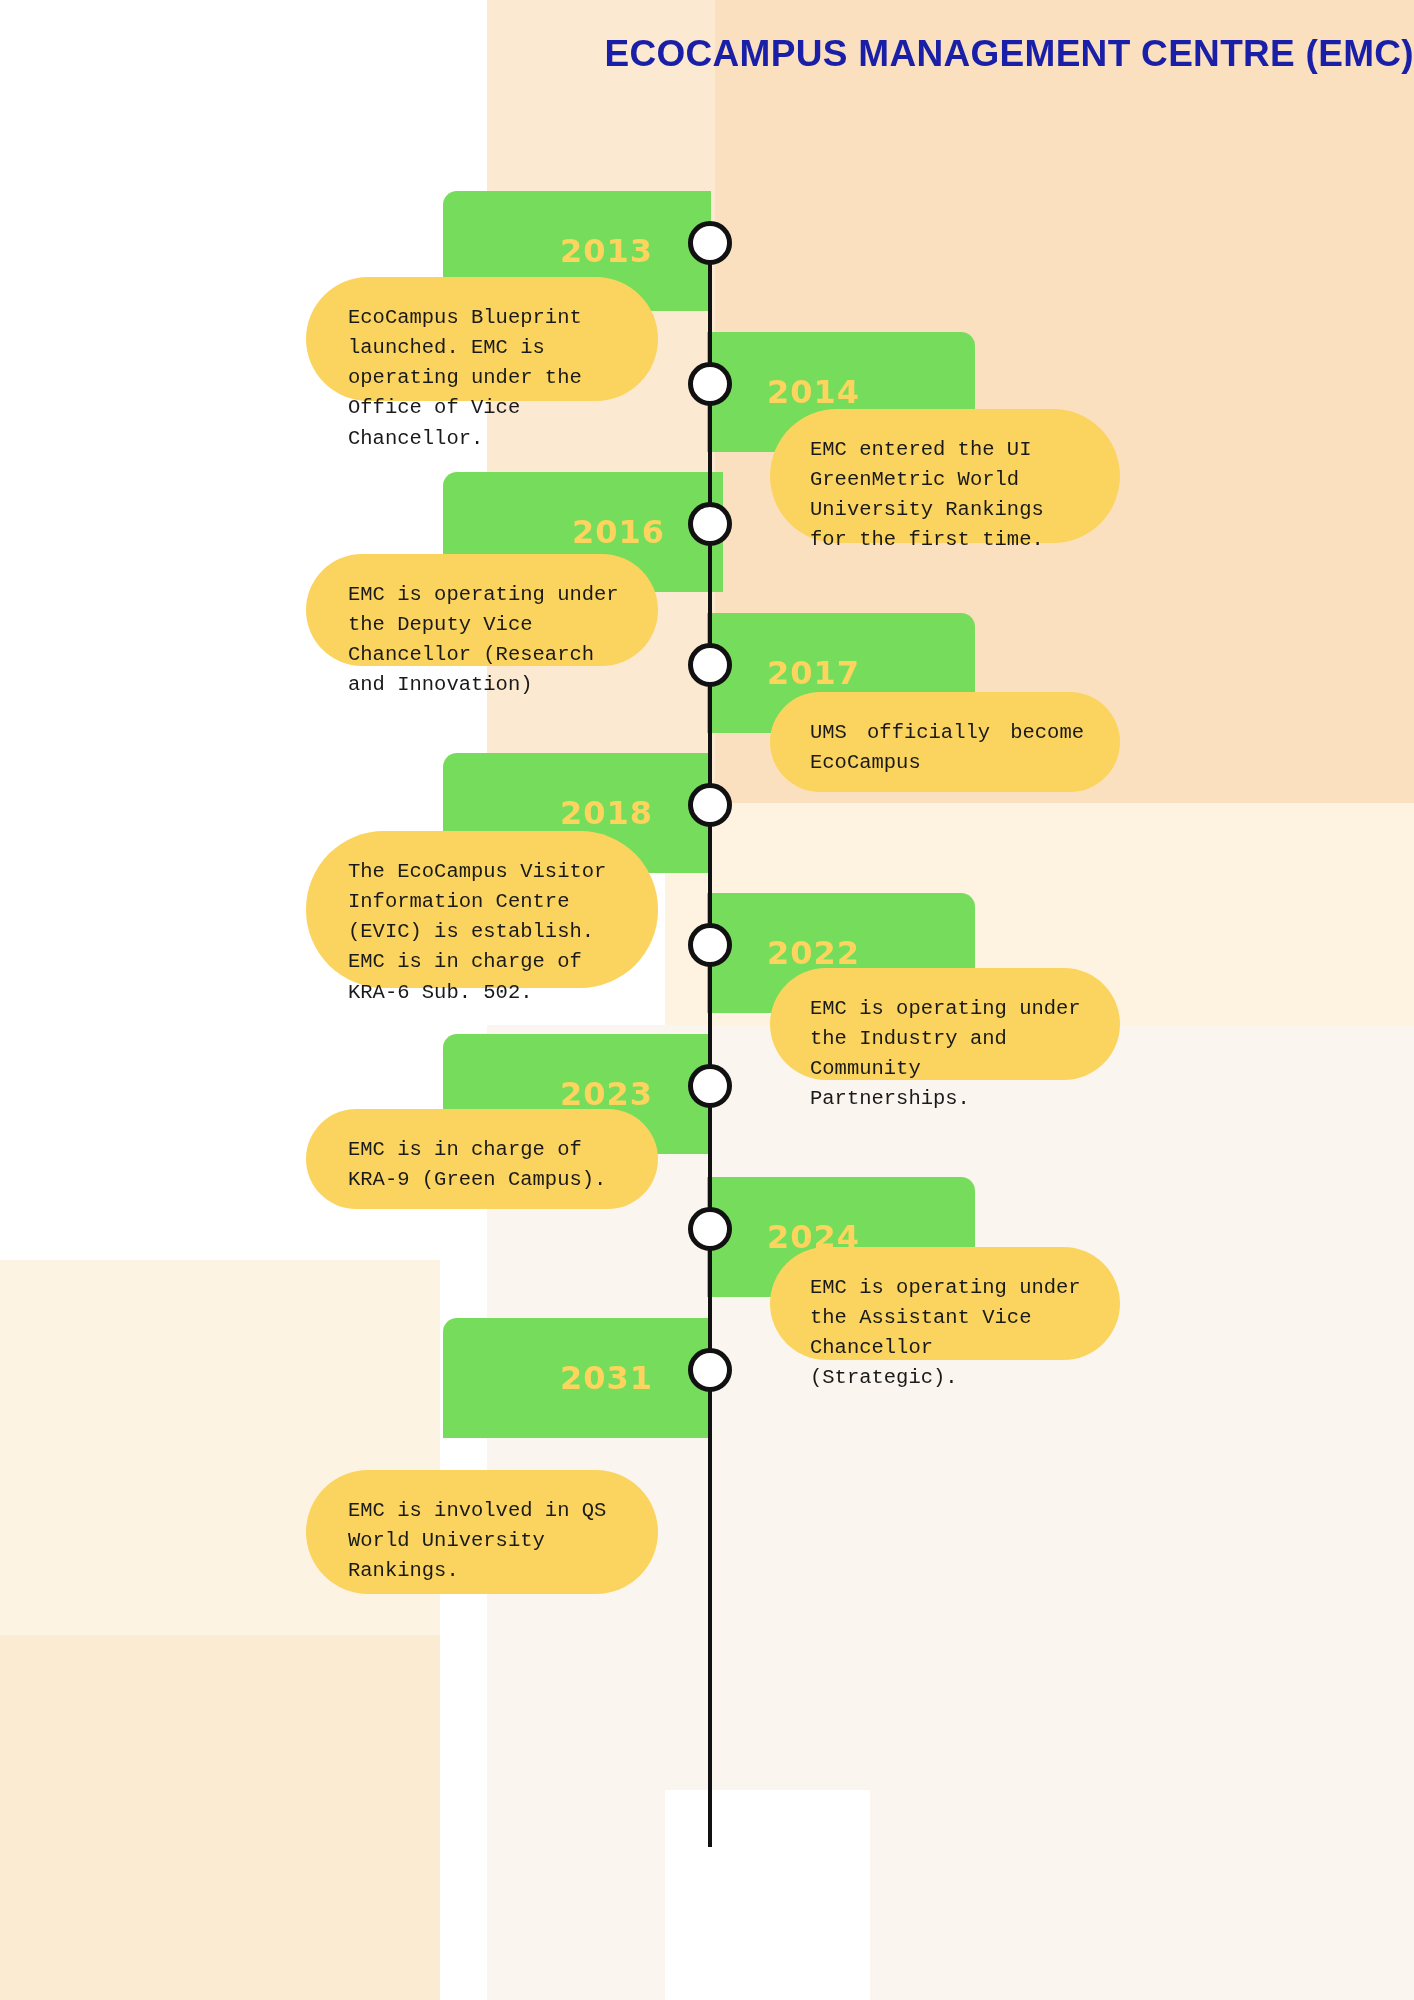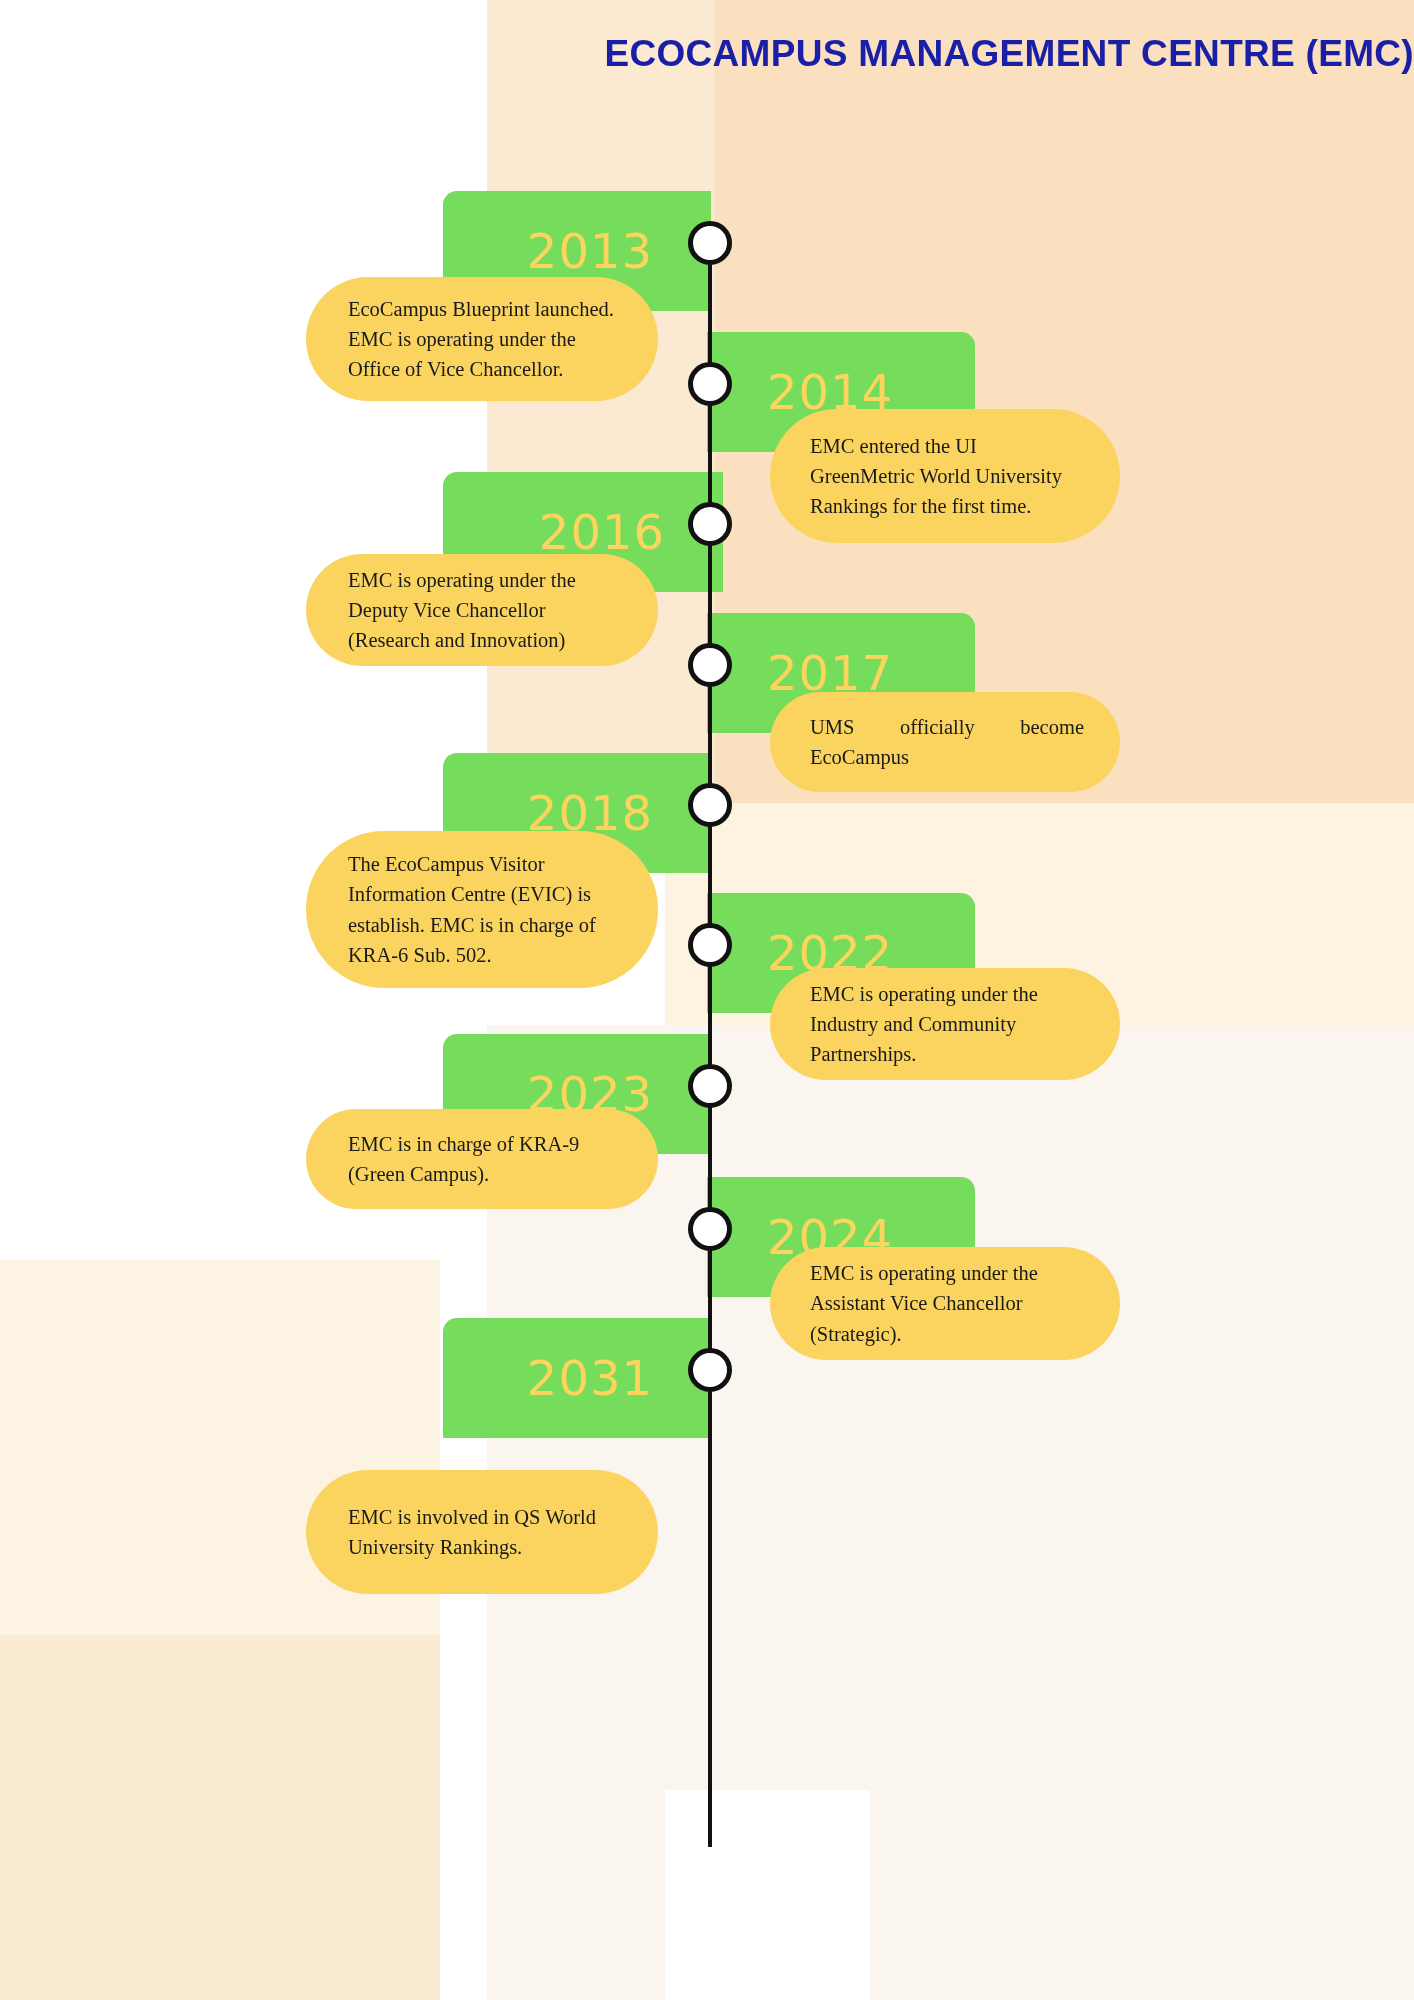--- a/index.html
+++ b/index.html
@@ -81,40 +81,39 @@
     text-align: right;
   }
   .year-card.right {
     width: 268px;
     left: 707px;
     border-radius: 0 14px 0 0;
     text-align: left;
   }
   .year-label {
     font-family: "DejaVu Sans", sans-serif;
-    font-weight: normal;
-    font-size: 48px;
+    font-weight: bold;
+    font-size: 32px;
     color: #FCD45E;
     letter-spacing: 1px;
     line-height: 120px;
   }
   .year-card.left .year-label  { padding-right: 58px; }
   .year-card.right .year-label { padding-left: 60px; }
 
   
   .bubble {
     position: absolute;
     background: #FBD45F;
     border-radius: 78px;
     z-index: 10;
     box-sizing: border-box;
     display: flex;
-    align-items: center;
     color: #1a1a1a;
-    font-family: Liberation Serif, serif;
+    font-family: Liberation Mono, monospace;
     font-size: 20.5px;
     line-height: 1.47;
   }
   .bubble.left  { left: 306px; width: 352px; padding: 26px 30px 26px 42px; }
   .bubble.right { left: 770px; width: 350px; padding: 26px 36px 26px 40px; }
   .bubble.justify .txt { text-align: justify; }
   .bubble .txt { width: 100%; }
 </style>
 </head>
 <body>

